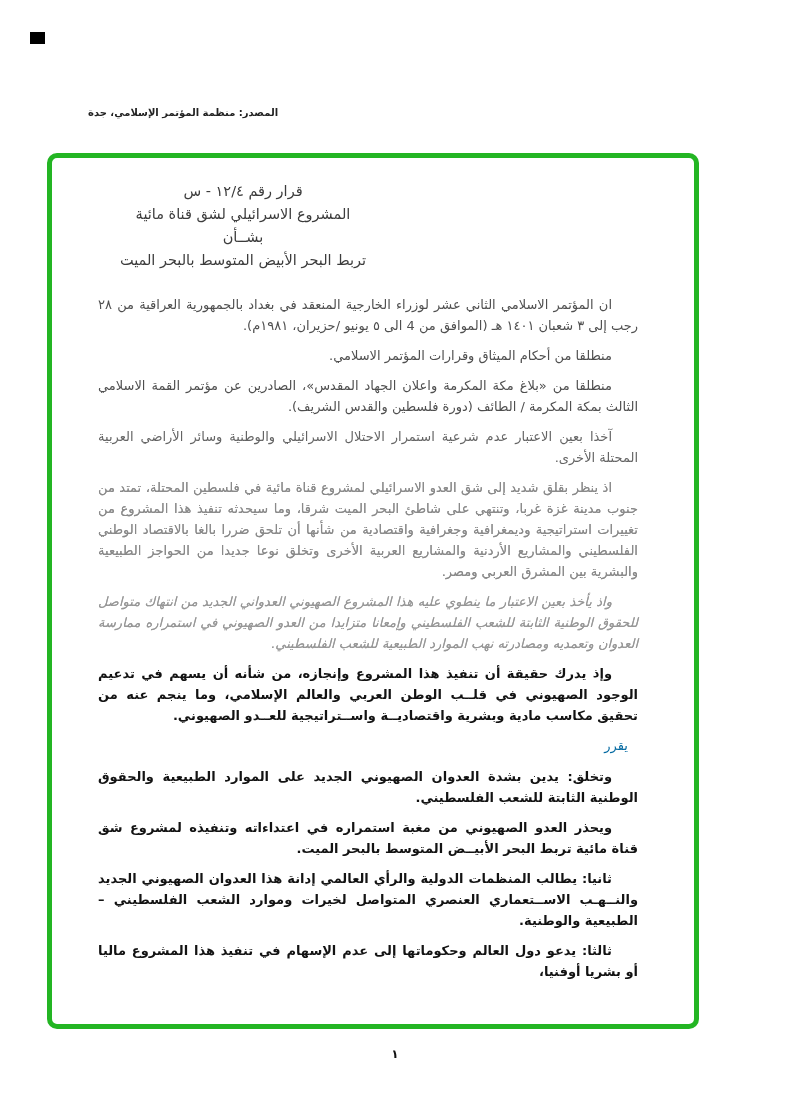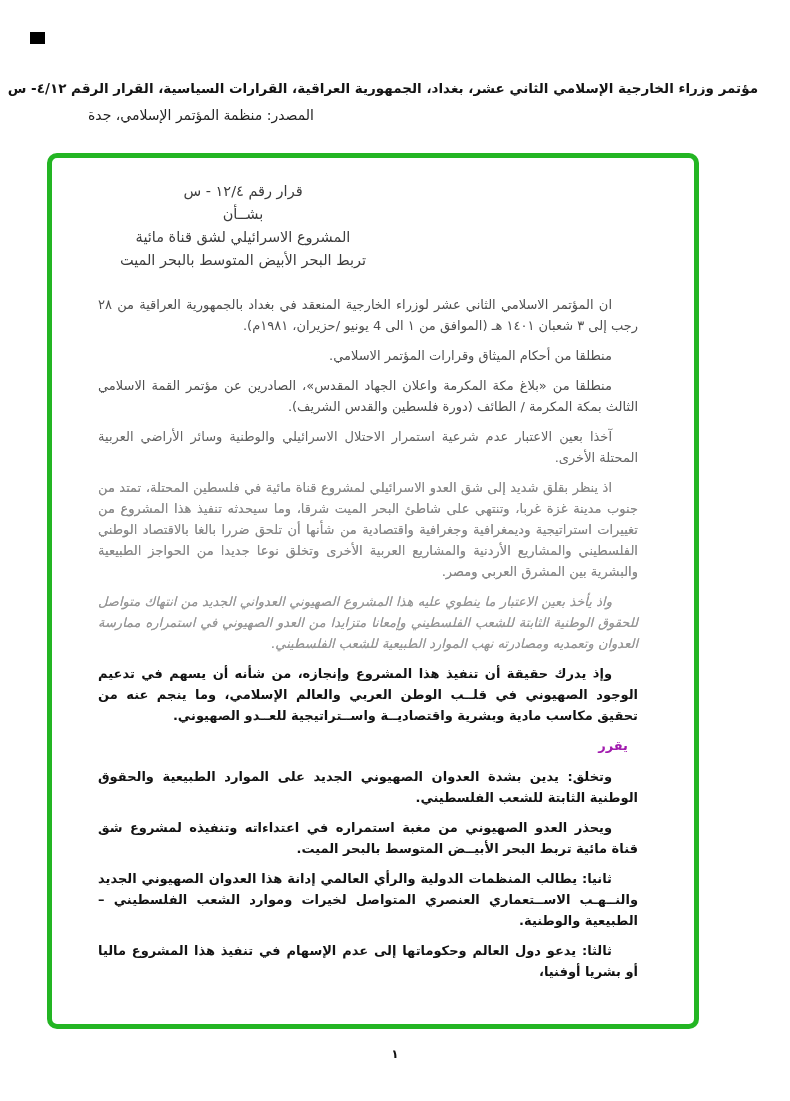--- a/index.html
+++ b/index.html
@@ -22,21 +22,21 @@
   }
   .header-title{
     position:absolute;top:80px;left:32px;right:32px;
     text-align:center;
     font-size:13.5px;font-weight:bold;color:#141414;
     letter-spacing:0;
     white-space:nowrap;
   }
   .header-source{
     position:absolute;top:107px;left:88px;
-    font-size:14px;font-weight:normal;color:#222;
+    font-size:10px;font-weight:bold;color:#222;
     direction:rtl;
   }
   .green-box{
     position:absolute;left:47px;top:153px;
     width:652px;height:876px;
     border:5px solid var(--green);
     border-radius:10px;
     box-sizing:border-box;
     padding:22px 56px 14px 46px;
     overflow:hidden;
@@ -59,52 +59,51 @@
     text-align-last:right;
     text-indent:26px;
   }
   .c-med  {color:#4f4f4f;}
   .c-med2 {color:#646464;}
   .c-light{color:#8a8a8a;text-shadow:0 0 0.5px #9a9a9a;}
   .c-light2{color:#979797;text-shadow:0 0 0.6px #a8a8a8;font-style:italic;}
   .c-dark {color:#131313;font-weight:700;}
   .decides{
     margin:4px 0 10px 0 !important;
-    color:#a21caf;
-    font-weight:700;
+    color:#0369a1;
+    font-weight:400;
     text-indent:10px !important;
   }
   .page-number{
     position:absolute;left:0;right:0;top:1047px;
     text-align:center;
     font-size:12px;font-weight:bold;color:#111;
   }
 </style>
 </head>
 <body>
 
 <div class="page">
 
   <div class="corner-square"></div>
 
-  <div class="header-title">مؤتمر وزراء الخارجية الإسلامي الثاني عشر، بغداد، الجمهورية العراقية، القرارات السياسية، القرار الرقم ٤/١٢- س</div>
 
   <div class="header-source">المصدر: منظمة المؤتمر الإسلامي، جدة</div>
 
   <div class="green-box">
 
     <div class="title-block">
       <div class="t-line">قرار رقم ١٢/٤ - س</div>
+      <div class="t-line">المشروع الاسرائيلي لشق قناة مائية</div>
       <div class="t-line">بشــأن</div>
-      <div class="t-line">المشروع الاسرائيلي لشق قناة مائية</div>
       <div class="t-line">تربط البحر الأبيض المتوسط بالبحر الميت</div>
     </div>
 
     <div class="body">
-      <p class="c-med">ان المؤتمر الاسلامي الثاني عشر لوزراء الخارجية المنعقد في بغداد بالجمهورية العراقية من ٢٨ رجب إلى ٣ شعبان ١٤٠١ هـ (الموافق من ١ الى 4 يونيو /حزيران، ١٩٨١م).</p>
+      <p class="c-med">ان المؤتمر الاسلامي الثاني عشر لوزراء الخارجية المنعقد في بغداد بالجمهورية العراقية من ٢٨ رجب إلى ٣ شعبان ١٤٠١ هـ (الموافق من 4 الى ٥ يونيو /حزيران، ١٩٨١م).</p>
       <p class="c-med">منطلقا من أحكام الميثاق وقرارات المؤتمر الاسلامي.</p>
       <p class="c-med">منطلقا من «بلاغ مكة المكرمة واعلان الجهاد المقدس»، الصادرين عن مؤتمر القمة الاسلامي الثالث بمكة المكرمة / الطائف (دورة فلسطين والقدس الشريف).</p>
       <p class="c-med2">آخذا بعين الاعتبار عدم شرعية استمرار الاحتلال الاسرائيلي والوطنية وسائر الأراضي العربية المحتلة الأخرى.</p>
       <p class="c-light">اذ ينظر بقلق شديد إلى شق العدو الاسرائيلي لمشروع قناة مائية في فلسطين المحتلة، تمتد من جنوب مدينة غزة غربا، وتنتهي على شاطئ البحر الميت شرقا، وما سيحدثه تنفيذ هذا المشروع من تغييرات استراتيجية وديمغرافية وجغرافية واقتصادية من شأنها أن تلحق ضررا بالغا بالاقتصاد الوطني الفلسطيني والمشاريع الأردنية والمشاريع العربية الأخرى وتخلق نوعا جديدا من الحواجز الطبيعية والبشرية بين المشرق العربي ومصر.</p>
       <p class="c-light2">واذ يأخذ بعين الاعتبار ما ينطوي عليه هذا المشروع الصهيوني العدواني الجديد من انتهاك متواصل للحقوق الوطنية الثابتة للشعب الفلسطيني وإمعانا متزايدا من العدو الصهيوني في استمراره ممارسة العدوان وتعمديه ومصادرته نهب الموارد الطبيعية للشعب الفلسطيني.</p>
       <p class="c-dark">وإذ يدرك حقيقة أن تنفيذ هذا المشروع وإنجازه، من شأنه أن يسهم في تدعيم الوجود الصهيوني في قلــب الوطن العربي والعالم الإسلامي، وما ينجم عنه من تحقيق مكاسب مادية وبشرية واقتصاديــة واســتراتيجية للعــدو الصهيوني.</p>
 
       <p class="decides">يقرر</p>
 
       <p class="c-dark">وتخلق: يدين بشدة العدوان الصهيوني الجديد على الموارد الطبيعية والحقوق الوطنية الثابتة للشعب الفلسطيني.</p>

